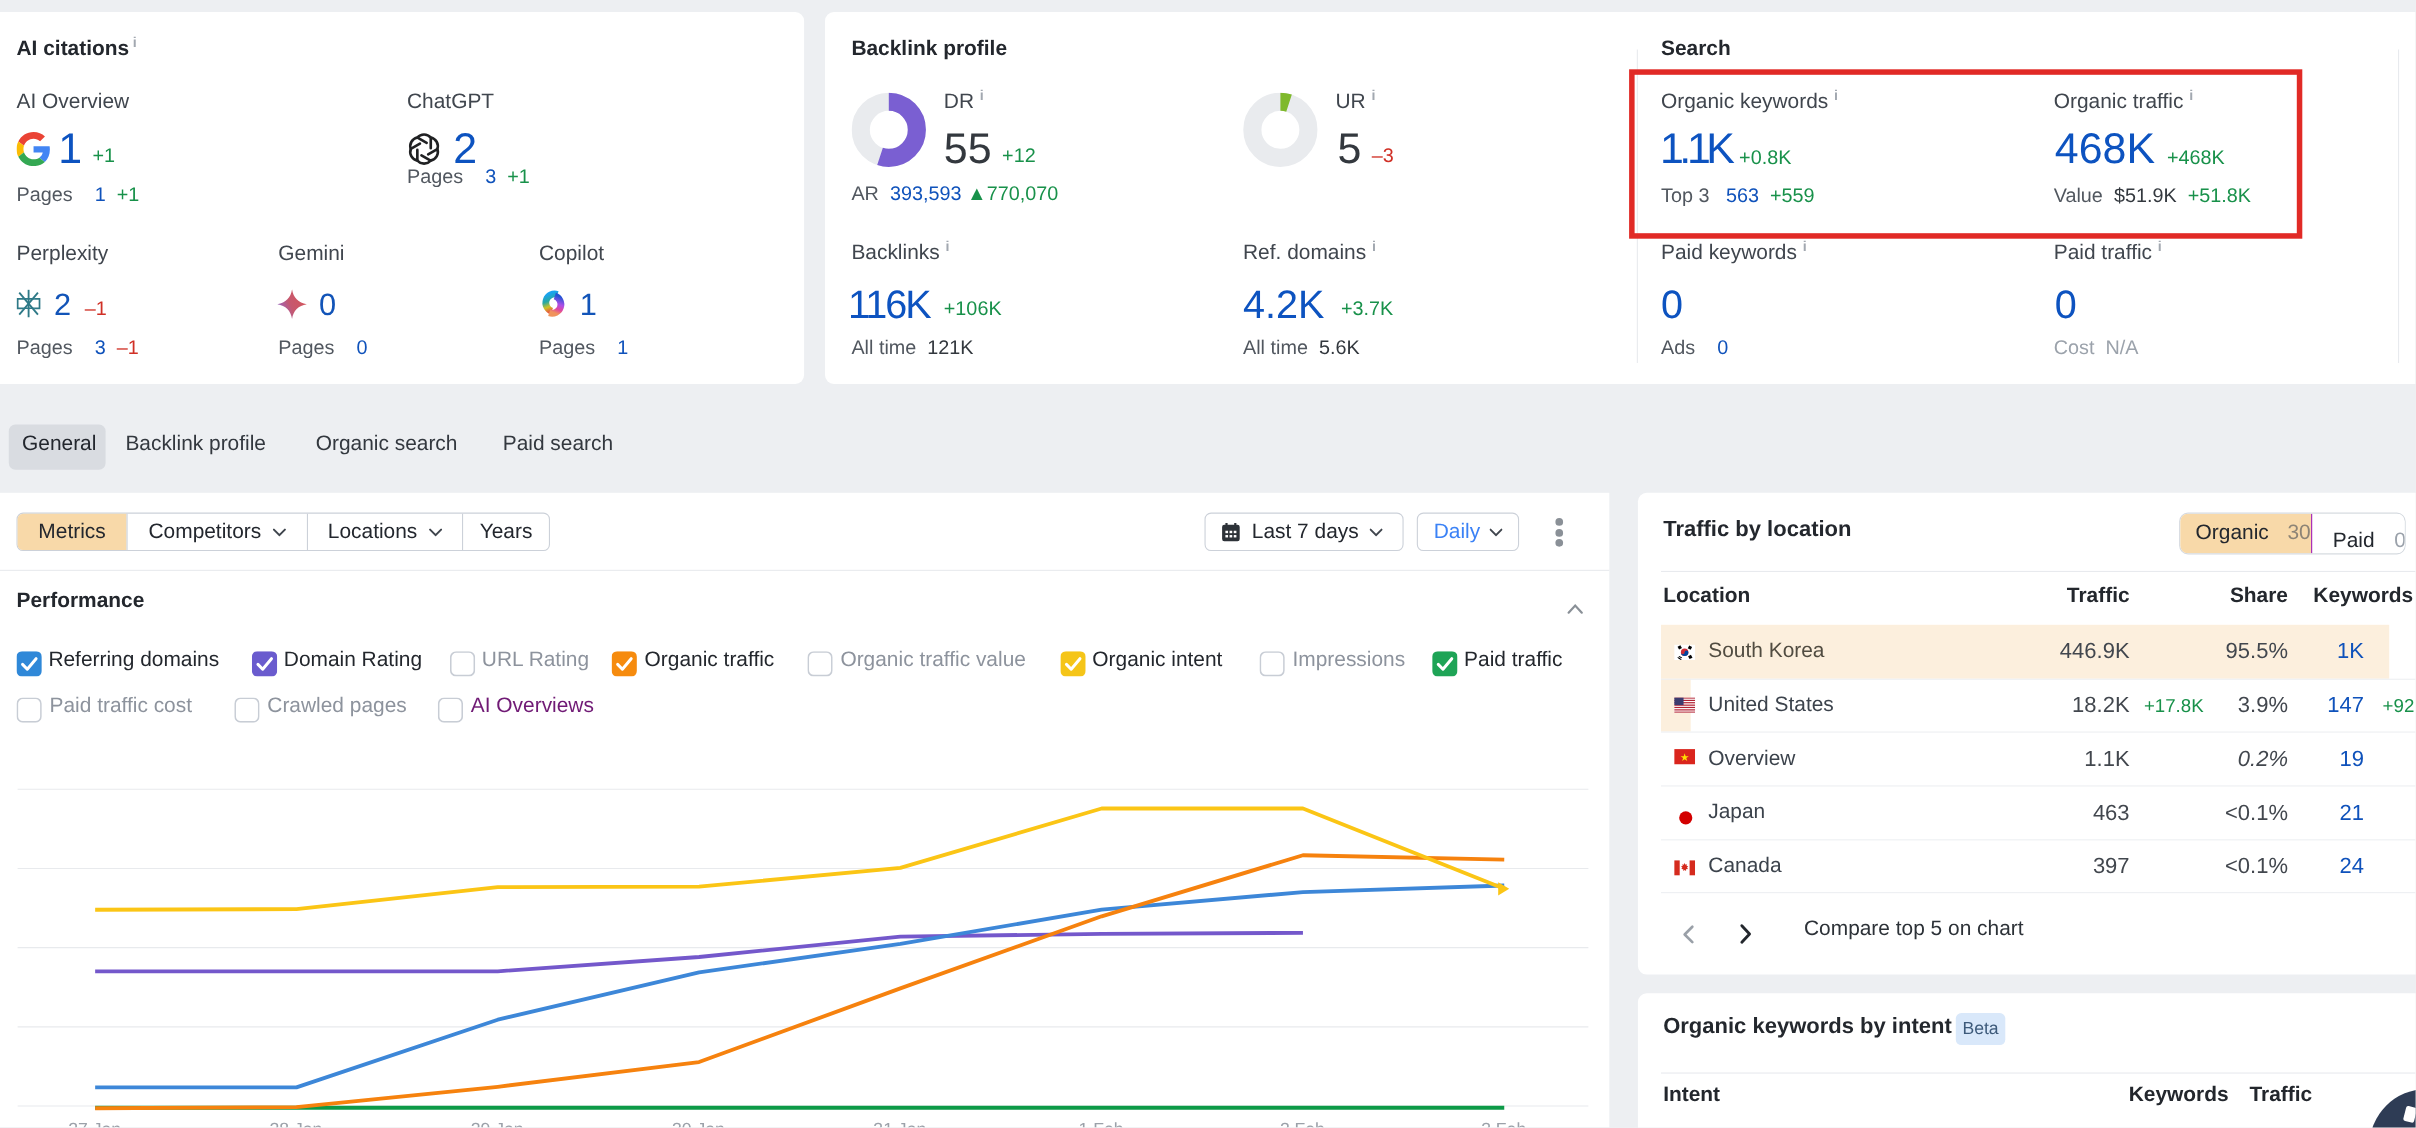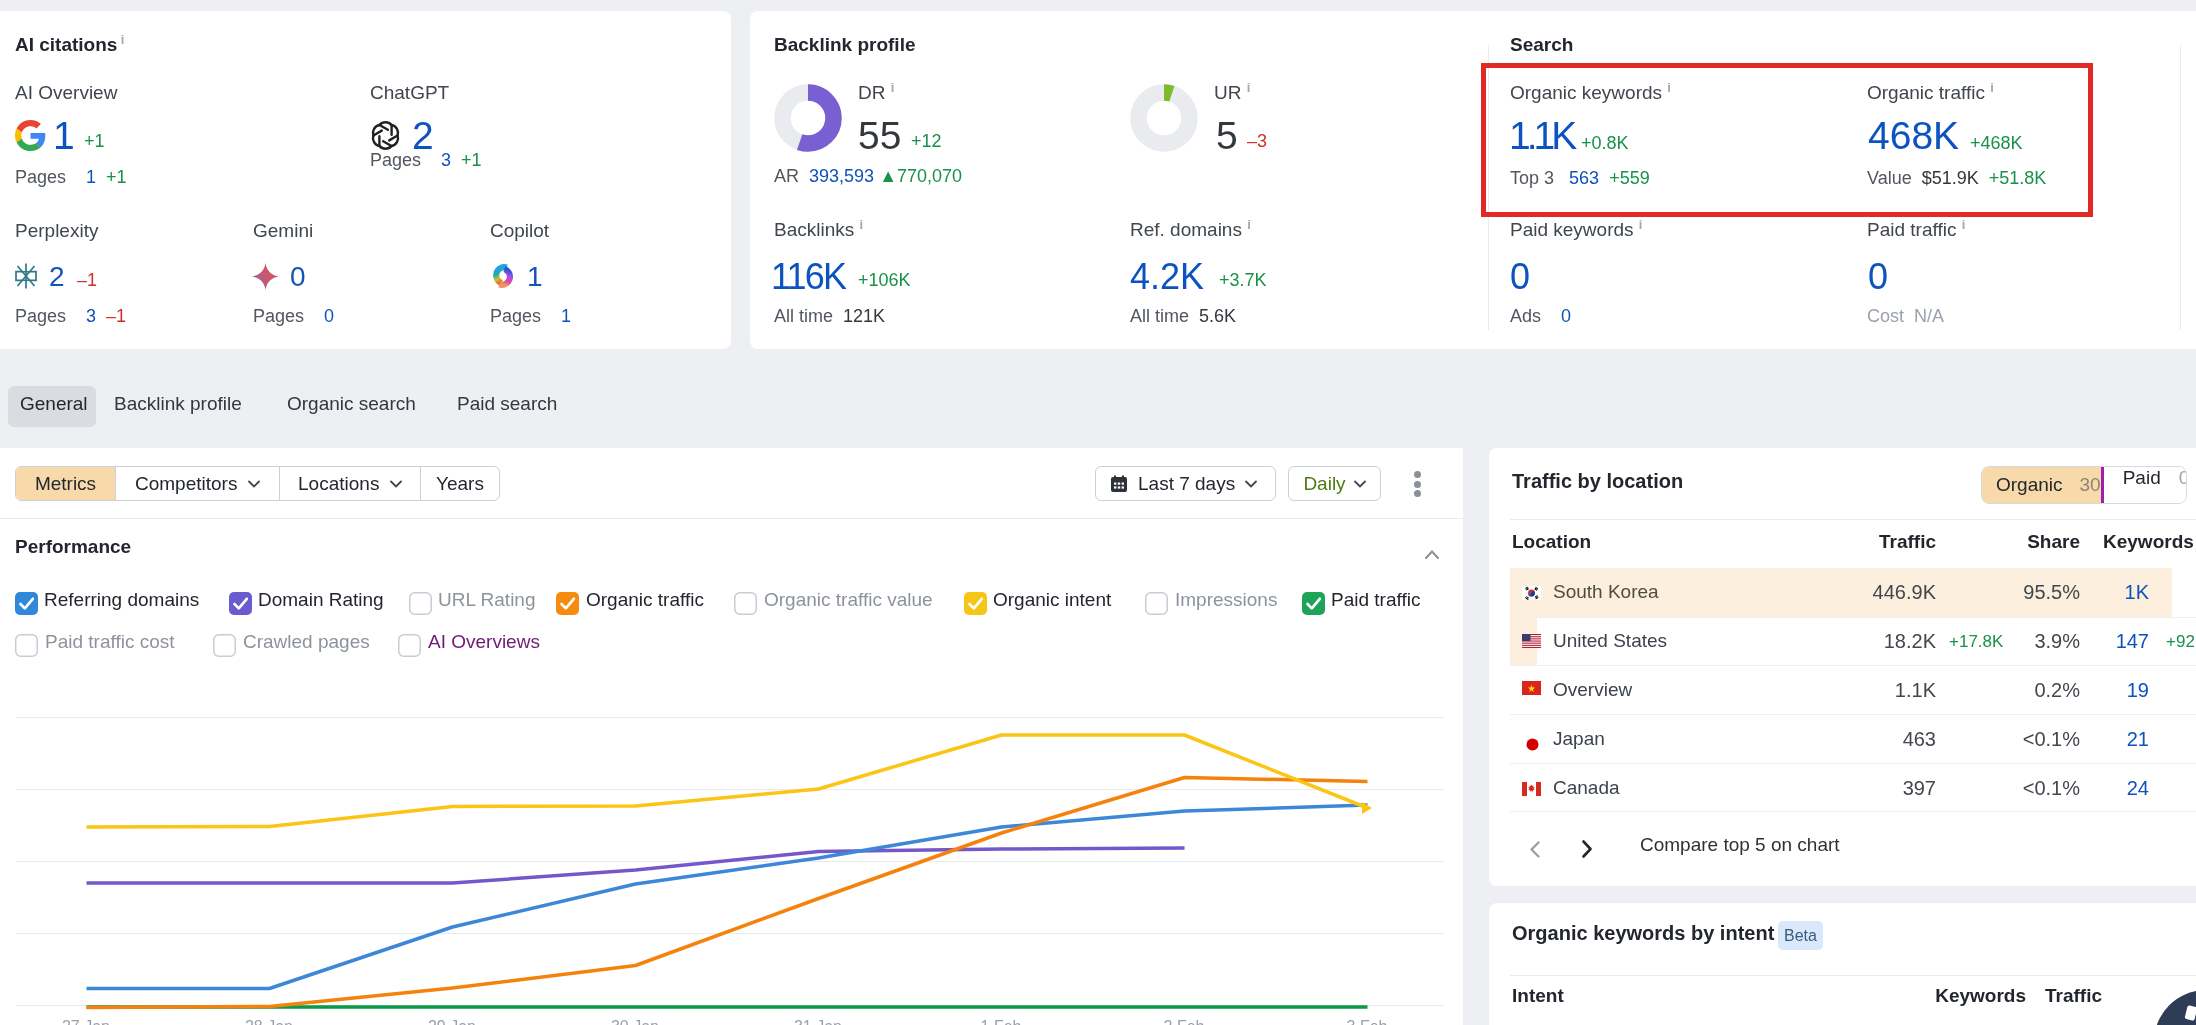--- a/index.html
+++ b/index.html
@@ -187,21 +187,21 @@
         <rect x="8.8" y="12.4" width="2.4" height="2.2"></rect>
         <rect x="12.6" y="12.4" width="2.4" height="2.2"></rect>
       </g>
     </svg>
   <span style="margin-left:9px; font-size:19px; color:#23272e;">Last 7 days</span>
   <svg style="margin-left:10px;" width="12" height="8" viewBox="0 0 12 8">
       <path d="M1 1.5 L6 6.5 L11 1.5" stroke="#40464e" stroke-width="1.8" fill="none" stroke-linecap="round"></path>
     </svg>
 </div>
 <div class="abs" style="left:1288px; top:466px; width:93px; height:35px; border:1px solid #ccd1d9; border-radius:6px; background:#fff; display:flex; align-items:center; justify-content:center;">
-  <span style="font-size:19px; color:#4d7c0f;">Daily</span>
+  <span style="font-size:19px; color:#3b82f6;">Daily</span>
   <svg style="margin-left:8px;" width="12" height="8" viewBox="0 0 12 8">
       <path d="M1 1.5 L6 6.5 L11 1.5" stroke="#40464e" stroke-width="1.8" fill="none" stroke-linecap="round"></path>
     </svg>
 </div>
 <div class="abs" style="left:1414px; top:471px;">
   <div style="width:7px; height:7px; border-radius:50%; background:#8a9097; margin-bottom:2.5px;"></div>
   <div style="width:7px; height:7px; border-radius:50%; background:#8a9097; margin-bottom:2.5px;"></div>
   <div style="width:7px; height:7px; border-radius:50%; background:#8a9097;"></div>
 </div>
 
@@ -290,21 +290,21 @@
 </svg>
 
 <div class="card" style="left:1489px; top:448px; width:760px; height:438px;"></div>
 <div class="abs" style="left:1512px; top:470px; font-size:20px; font-weight:bold; color:#23272d;">Traffic by location</div>
 
 <div class="abs" style="left:1981px; top:466px; width:206px; height:38px; display:flex; border:1px solid #d5dae0; border-radius:8px; overflow:hidden;">
   <div style="width:123px; background:#f8d9a9; display:flex; align-items:center; font-size:19px; color:#23272e;">
       <span style="margin-left:14px;">Organic</span>
       <span style="color:#8d8476; margin-left:17px;">30</span>
     </div>
-  <div style="flex:1; background:#fff; border-left:3px solid #a21caf; display:flex; align-items:flex-start; font-size:19px; color:#23272e;">
+  <div style="flex:1; background:#fff; border-left:1px solid #a21caf; display:flex; align-items:flex-end; font-size:19px; color:#23272e;">
       <span style="margin-left:19px;">Paid</span>
       <span style="color:#9ba2ab; margin-left:18px;">0</span>
     </div>
 </div>
 
 <div class="abs" style="left:1510px; top:519px; width:686px; height:1px; background:#e8eaee;"></div>
 
 <div class="abs" style="left:1512px; top:531px; font-size:19px; font-weight:bold; color:#23272d;">Location</div>
 <div class="abs" style="left:1871px; top:531px; width:65px; text-align:right; font-size:19px; font-weight:bold; color:#23272d;">Traffic</div>
 <div class="abs" style="left:2010px; top:531px; width:70px; text-align:right; font-size:19px; font-weight:bold; color:#23272d;">Share</div>
@@ -353,21 +353,21 @@
 <div class="abs" style="left:1980px; top:630px; width:100px; text-align:right; font-size:20px; color:#42474e;">3.9%</div>
 <div class="abs" style="left:2049px; top:630px; width:100px; text-align:right; font-size:20px; color:#0f52bb;">147</div>
 <div class="abs" style="left:2166px; top:632px; font-size:17px; color:#18914a;">+92</div>
 
 <div class="abs" style="left:1522px; top:681px;"><svg width="19" height="14" viewBox="0 0 19 14">
       <rect width="19" height="14" fill="#da251d"></rect>
       <path d="M9.5 3.2 l1.05 3.23 h3.4 l-2.75 2 l1.05 3.23 l-2.75 -2 l-2.75 2 l1.05 -3.23 l-2.75 -2 h3.4 Z" fill="#ffdf00" transform="scale(0.85) translate(1.7 1.2)"></path>
     </svg></div>
 <div class="abs" style="left:1553px; top:679px; font-size:19px; color:#3c434c;">Overview</div>
 <div class="abs" style="left:1836px; top:679px; width:100px; text-align:right; font-size:20px; color:#42474e;">1.1K</div>
-<div class="abs" style="left:1980px; top:679px; width:100px; text-align:right; font-size:20px; color:#42474e;">0.2%</div>
+<div class="abs" style="left:1980px; top:679px; width:100px; text-align:right; font-size:20px; color:#42474e;font-style:italic;">0.2%</div>
 <div class="abs" style="left:2049px; top:679px; width:100px; text-align:right; font-size:20px; color:#0f52bb;">19</div>
 
 <div class="abs" style="left:1526px; top:737px;"><svg width="13" height="13" viewBox="0 0 13 13">
       <circle cx="6.5" cy="6.5" r="6" fill="#d30000"></circle>
     </svg></div>
 <div class="abs" style="left:1553px; top:728px; font-size:19px; color:#3c434c;">Japan</div>
 <div class="abs" style="left:1836px; top:728px; width:100px; text-align:right; font-size:20px; color:#42474e;">463</div>
 <div class="abs" style="left:1980px; top:728px; width:100px; text-align:right; font-size:20px; color:#42474e;">&lt;0.1%</div>
 <div class="abs" style="left:2049px; top:728px; width:100px; text-align:right; font-size:20px; color:#0f52bb;">21</div>
 

